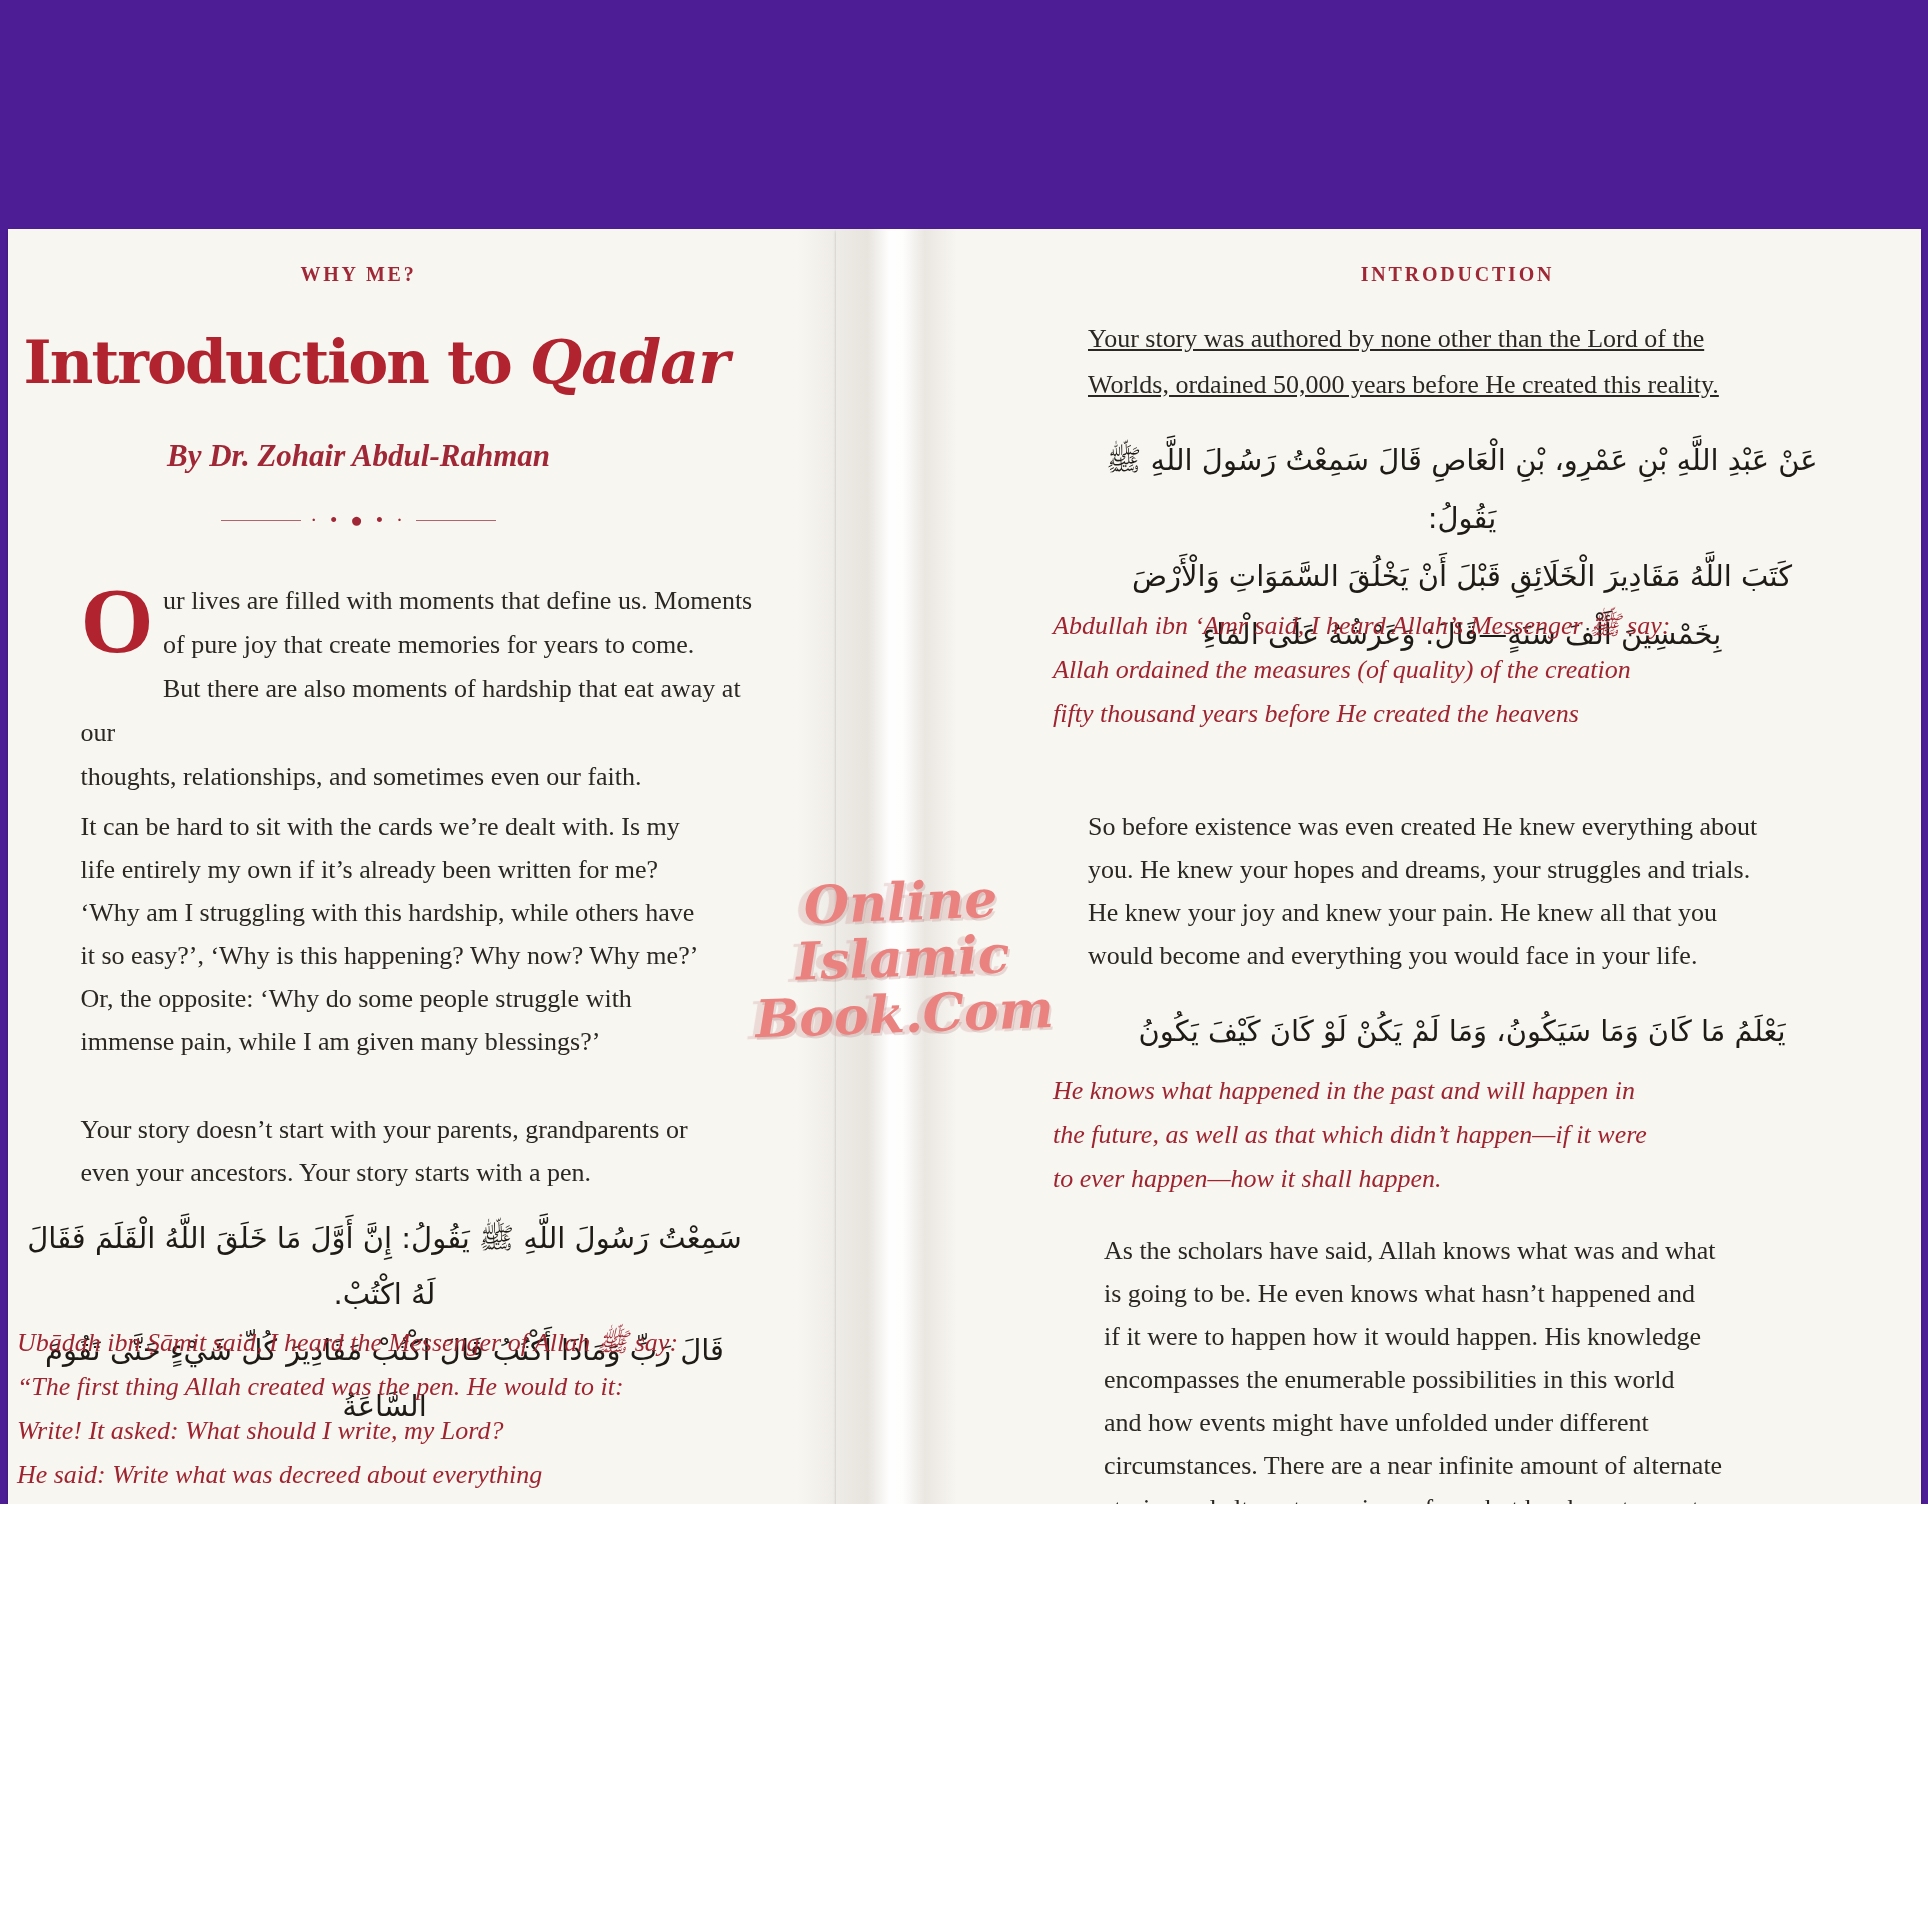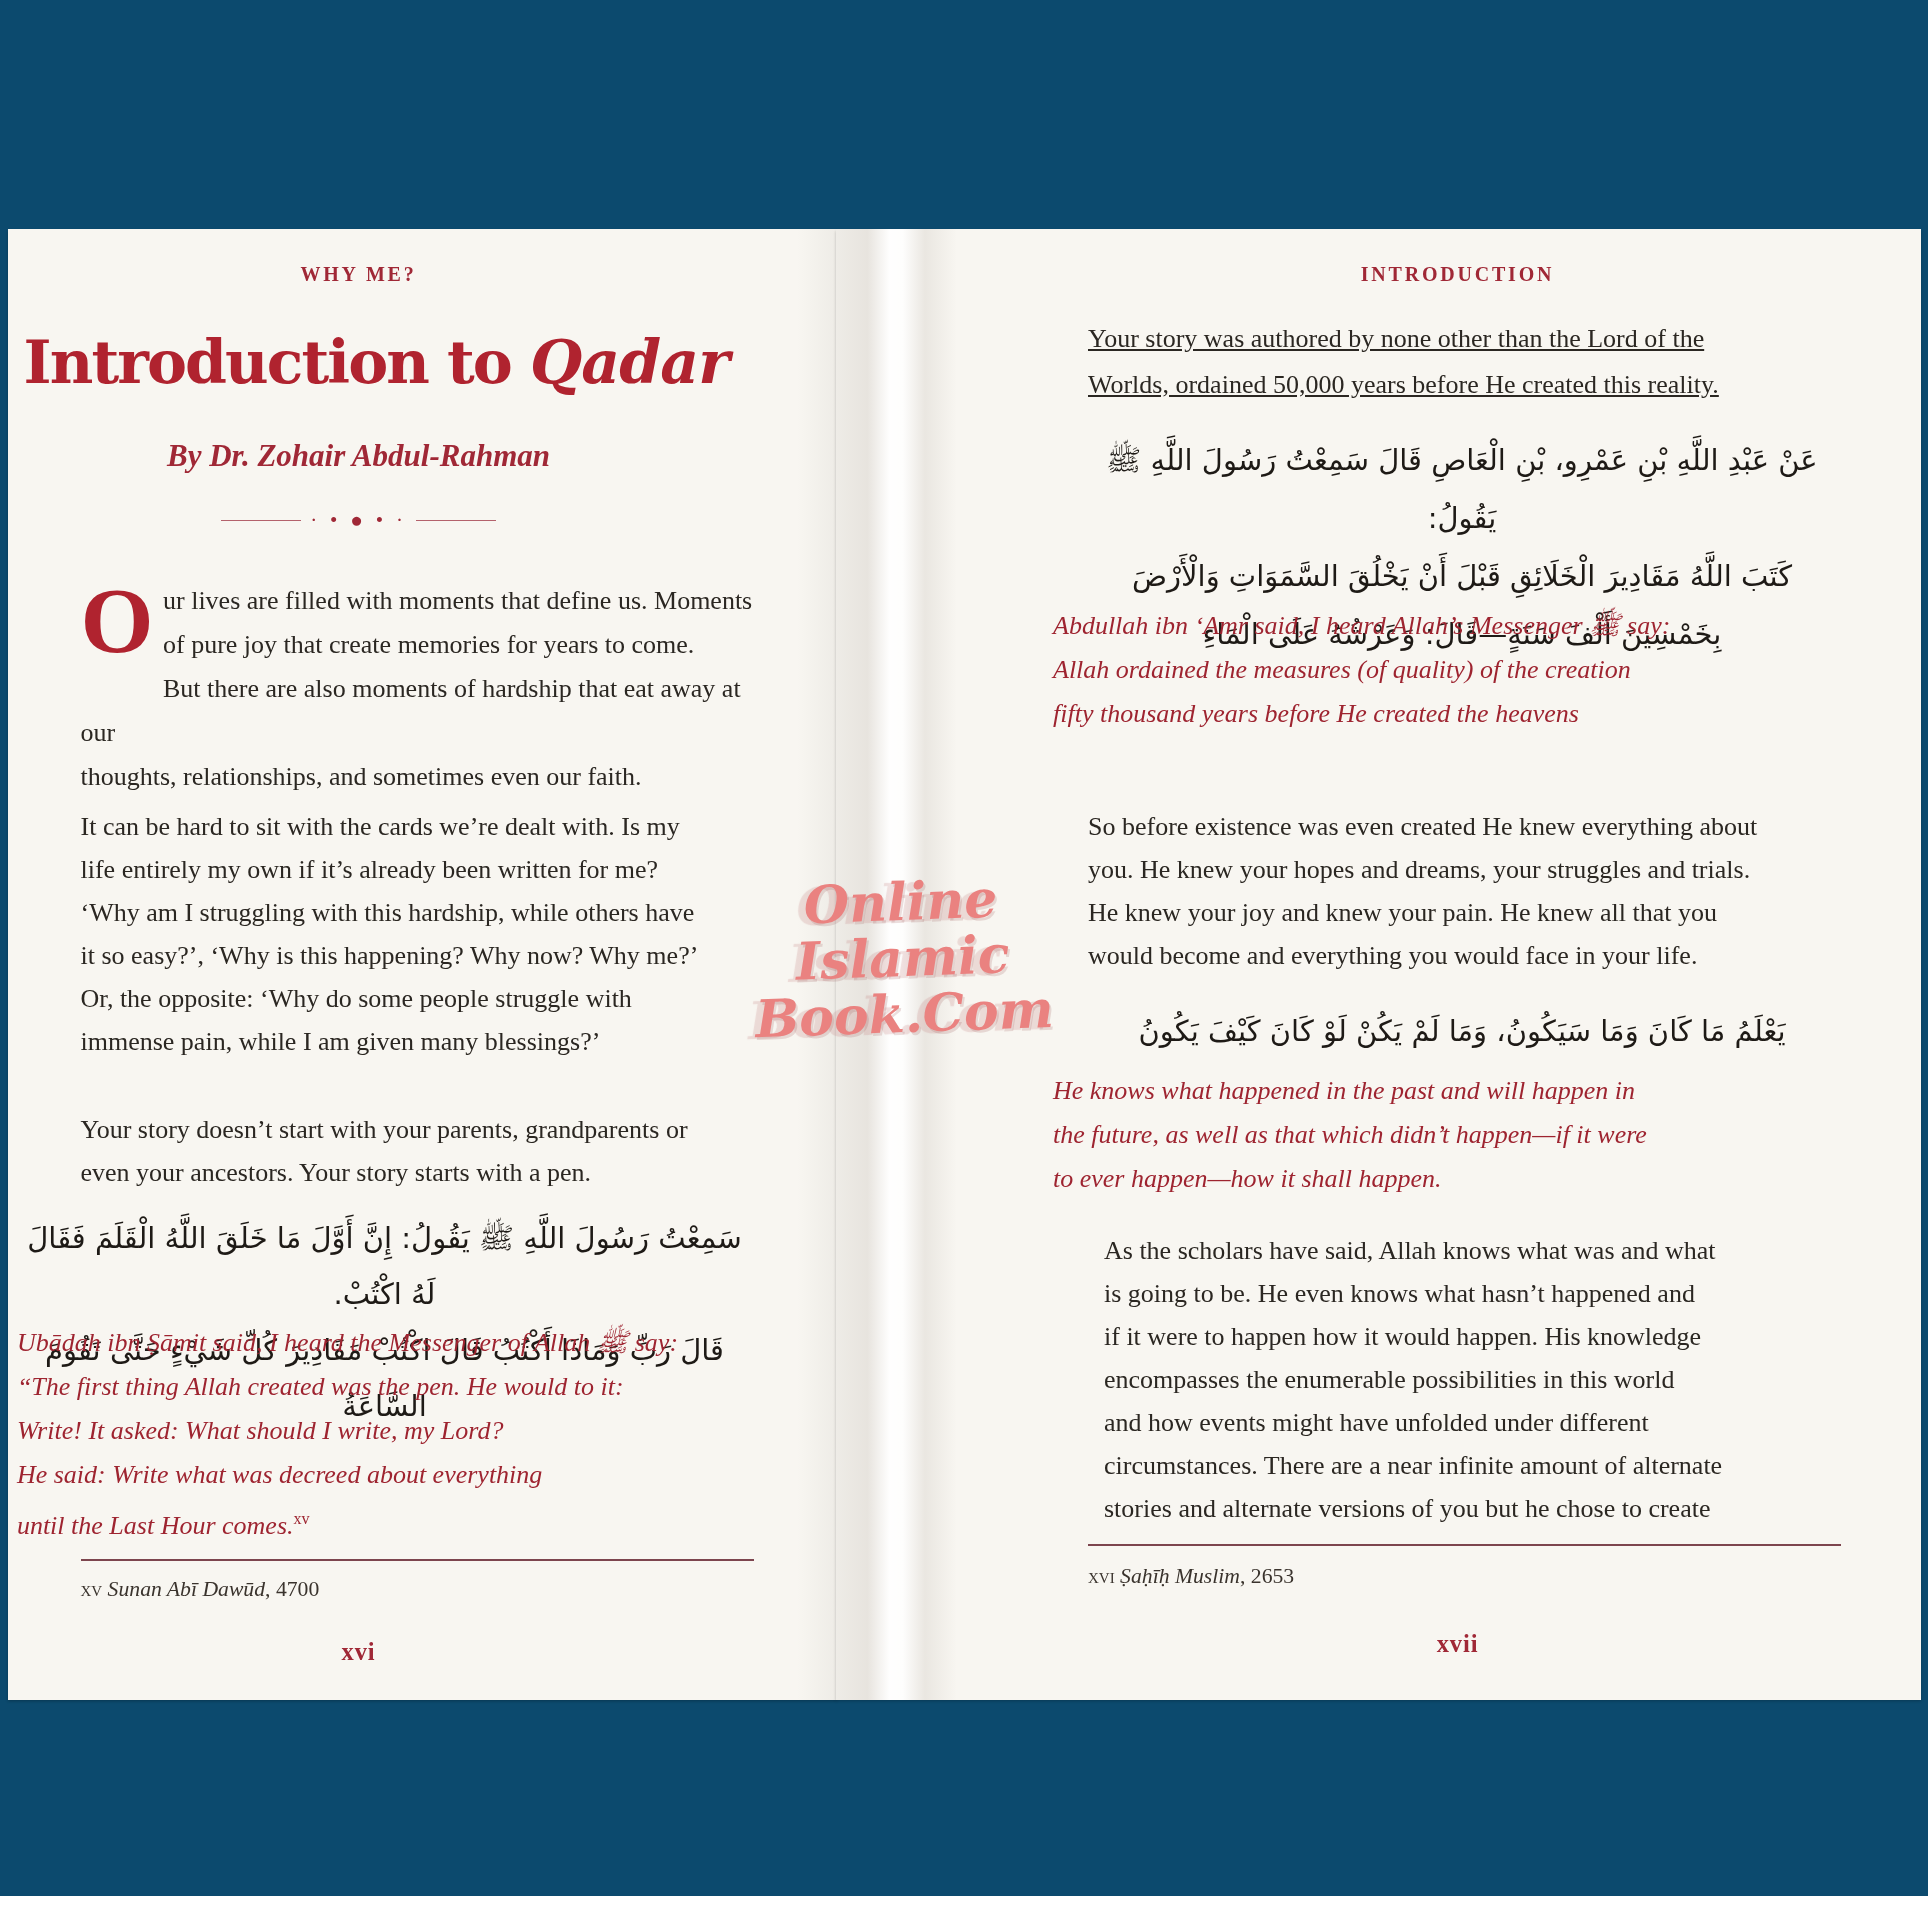--- a/index.html
+++ b/index.html
@@ -1,16 +1,16 @@
 <!DOCTYPE html>
 <html style="font-size:15px"><head>
 <meta charset="utf-8">
 <style>
   html,body{margin:0;padding:0;background:#ffffff;}
-  #canvas{position:relative;width:1928px;height:1896px;background:#0c4a6e;overflow:hidden;
+  #canvas{position:relative;width:1928px;height:1504px;background:#4c1d95;overflow:hidden;
           font-family:"Liberation Serif", serif;color:#2b2722;}
   .page{position:absolute;top:229px;height:1471px;background:#f8f6f1;}
   #page-left{left:7.5px;width:829px;box-shadow:0 1.9px 2.8px rgba(0,0,0,0.25);}
   #page-right{left:836px;width:1085px;box-shadow:0 1.9px 2.8px rgba(0,0,0,0.22);}
   #gutter{position:absolute;top:229px;left:797px;width:160px;height:1471px;z-index:3;pointer-events:none;
     background:linear-gradient(90deg, rgba(80,70,60,0) 0%, rgba(80,70,60,0.07) 30%, rgba(120,105,95,0.13) 44%,
                rgba(255,255,255,0.95) 58%, rgba(255,255,255,0.85) 66%, rgba(110,95,85,0.10) 80%, rgba(80,70,60,0) 100%);}
   .abs{position:absolute;}
   .center{text-align:center;}
   .ml{white-space:pre-line;}

